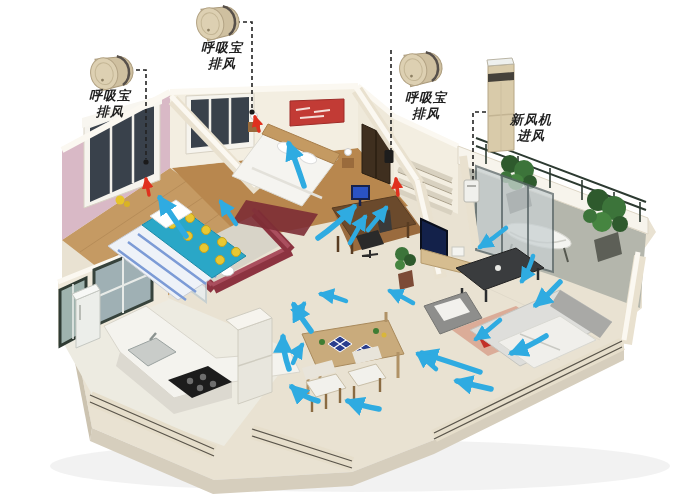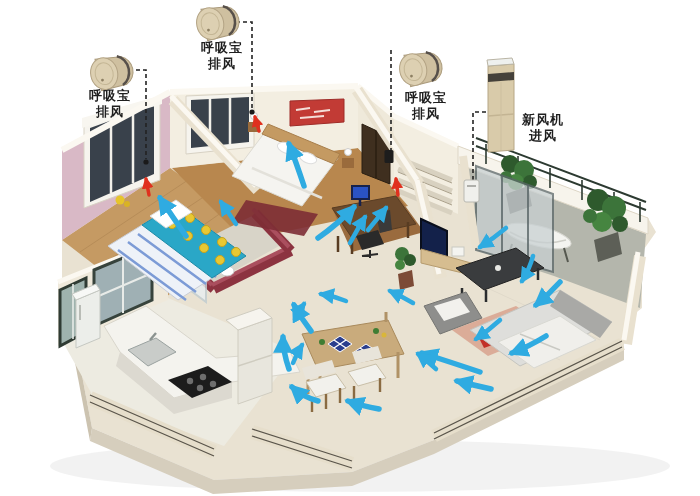--- a/index.html
+++ b/index.html
@@ -1,21 +1,21 @@
 <!DOCTYPE html>
 <html><head>
 <meta charset="utf-8">
 <style>
   html,body{margin:0;padding:0;background:#ffffff;}
   .stage{position:relative;width:700px;height:496px;background:#ffffff;overflow:hidden;
          font-family:"Liberation Sans",sans-serif;}
   .stage svg{position:absolute;left:0;top:0;}
   .dev-label{position:absolute;text-align:center;color:#1f1f1f;
              font:700 13px/16px "Liberation Sans",sans-serif;letter-spacing:1px;}
-  .dev-label span{display:block;}
+  .dev-label span{display:block;font-style:italic;}
   
   .fb{stroke:#2fabe1;stroke-width:5.5;fill:none;stroke-linecap:round;marker-end:url(#mB);}
   .fbs{stroke:#2fabe1;stroke-width:4.5;fill:none;stroke-linecap:round;marker-end:url(#mB);}
   .fr{stroke:#e0301e;stroke-width:3.5;fill:none;stroke-linecap:round;marker-end:url(#mR);}
   .ld{stroke:#222222;stroke-width:1.6;fill:none;stroke-dasharray:4 3;}
   .wallFace{stroke:#e9e1cf;stroke-width:12;fill:none;}
   .wallTop{stroke:#fbf8f1;stroke-width:5;fill:none;}
   .bathWall{stroke:#8c3340;stroke-width:10;fill:none;}
   .bathTop{stroke:#aa4f5e;stroke-width:4;fill:none;}
   .groove{stroke:#5a554b;stroke-width:1.3;fill:none;}
@@ -360,18 +360,18 @@
     <span>排风</span>
   </div>
   <div class="dev-label" style="left:192px;top:40px;width:60px;">
     <span>呼吸宝</span>
     <span>排风</span>
   </div>
   <div class="dev-label" style="left:396px;top:90px;width:60px;">
     <span>呼吸宝</span>
     <span>排风</span>
   </div>
-  <div class="dev-label" style="left:516px;top:112px;width:54px;">
+  <div class="dev-label" style="left:504px;top:112px;width:54px;">
     <span>新风机</span>
     <span>进风</span>
   </div>
 
 </div>
 
 </body></html>

